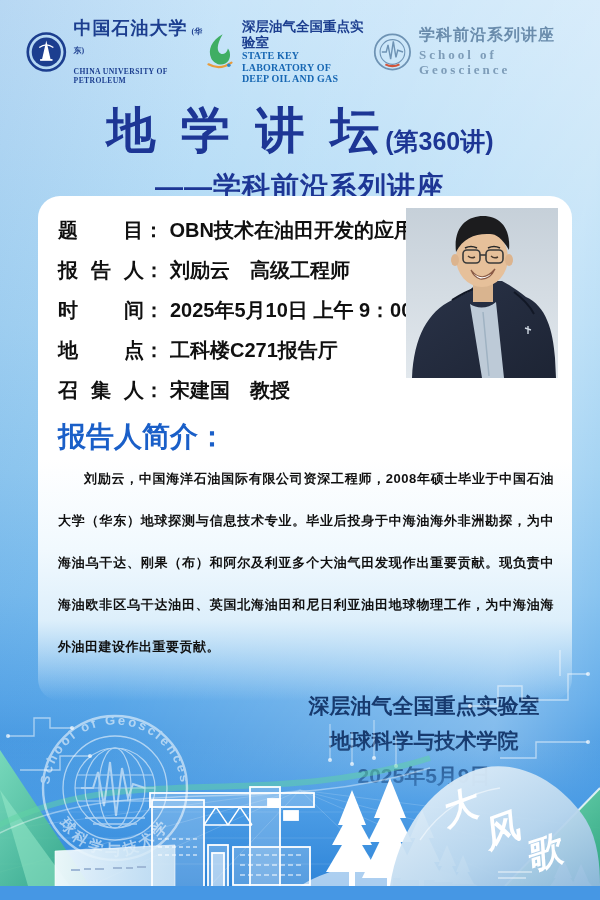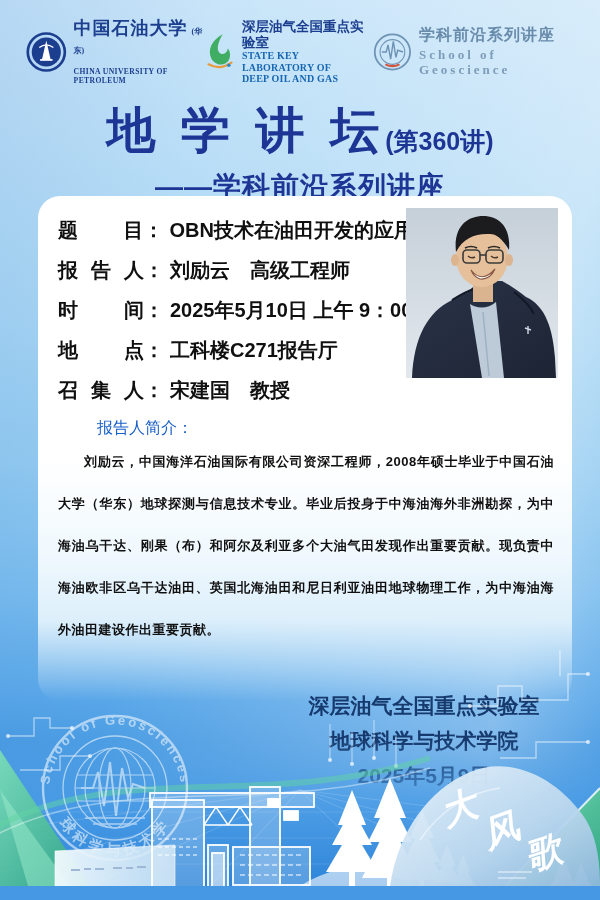--- a/index.html
+++ b/index.html
@@ -33,21 +33,21 @@
   
   .card { position:absolute; top:196px; left:38px; width:534px; height:505px;
     border-radius:22px;
     background:linear-gradient(180deg,#ffffff 0%, #ffffff 52%, #f1f9fe 70%, #ddeffb 84%, rgba(221,239,251,0) 100%);
     padding:14px 14px 0 20px; }
   .rows { width:356px; }
   .row { display:flex; align-items:flex-start; font-size:20px; font-weight:700; color:#101010; line-height:40px; }
   .row-label { display:inline-block; width:86px; text-align-last:justify; }
   .row-value { margin-left:6px; white-space:nowrap; }
   .photo { position:absolute; top:12px; right:14px; width:152px; height:170px; }
-  .bio-heading { margin-top:8px; font-size:16px; font-weight:400; color:#1a5fc8;margin-left:39px; }
+  .bio-heading { margin-top:8px; font-size:28px; font-weight:700; color:#1a5fc8; }
   .bio { margin-top:2px; font-size:13px; font-weight:700; color:#101010; line-height:42px;
     text-align:justify; text-indent:2em; padding-right:4px; letter-spacing:.5px; }
   
   .signature { position:absolute; top:688px; right:36px; width:280px; text-align:center;
     font-size:21px; font-weight:800; color:#173a6e; line-height:35px; }
   
   .footer-art { position:absolute; top:640px; left:0; width:600px; height:260px; }
 </style>
 </head>
 <body>

